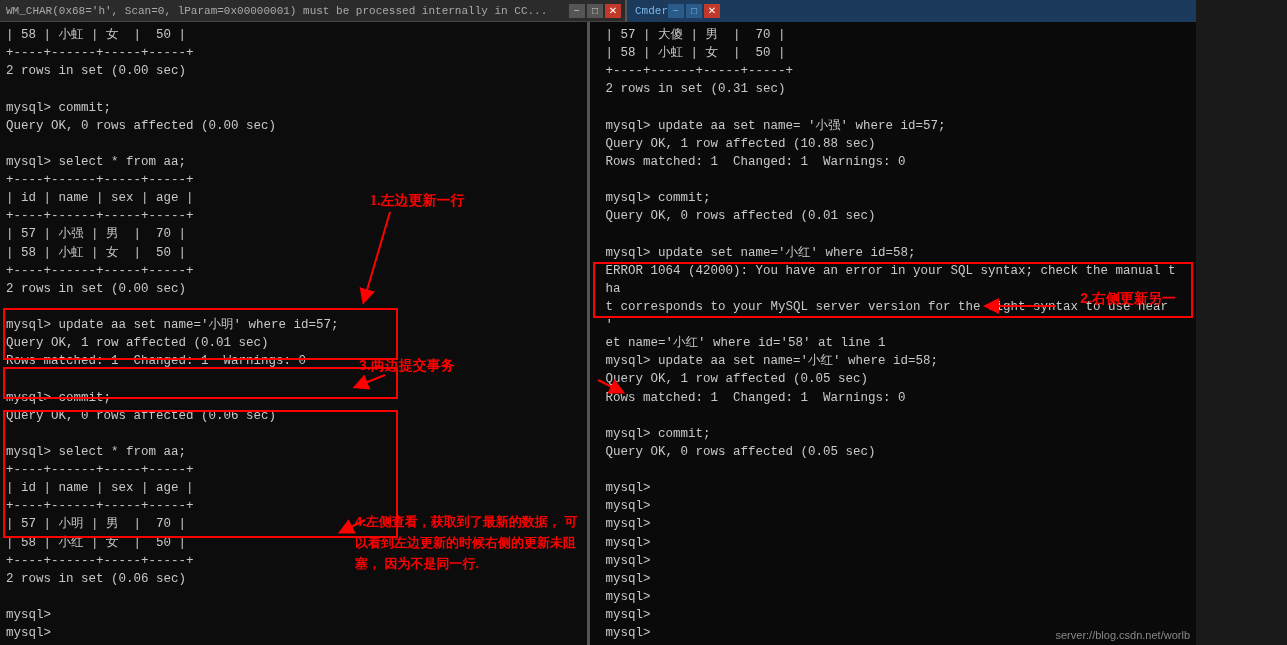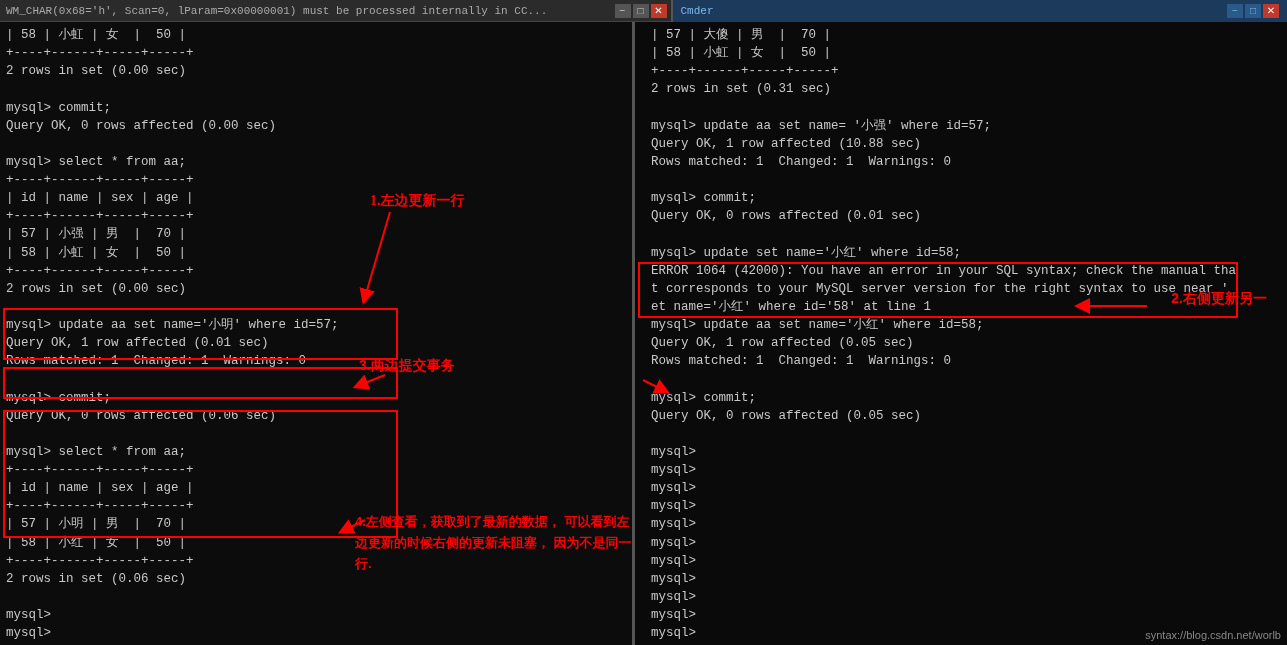--- a/index.html
+++ b/index.html
@@ -19,32 +19,32 @@
       word-break: break-all;
       font-family: 'Courier New', Courier, monospace;
       font-size: 12.5px;
       line-height: 1.45;
       color: #c8c8c8;
     }
   </style>
 </head>
 <body>
 
-<div style="display:flex; flex-direction:column; width:1287px; height:645px; overflow:hidden;">
+<div style="display:flex; flex-direction:column; width:1196px; height:645px; overflow:hidden;">
 
   <div style="display:flex; height:22px; background:#2b2b2b; align-items:center; font-size:11px; color:#aaa; border-bottom:1px solid #444;">
     <div style="flex:1; padding:0 6px; overflow:hidden; white-space:nowrap; text-overflow:ellipsis;">
       <span>WM_CHAR(0x68='h', Scan=0, lParam=0x00000001) must be processed internally in CC...</span>
     </div>
     <div style="display:flex; gap:2px; padding:0 4px;">
       <button style="width:16px;height:14px;background:#555;border:none;color:#ccc;font-size:10px;cursor:pointer;">−</button>
       <button style="width:16px;height:14px;background:#555;border:none;color:#ccc;font-size:10px;cursor:pointer;">□</button>
       <button style="width:16px;height:14px;background:#c0392b;border:none;color:#fff;font-size:10px;cursor:pointer;">✕</button>
     </div>
-    <div style="flex:1; background:#1c3a5c; color:#7bb8e8; padding:0 8px; display:flex; align-items:center; justify-content:space-between; height:22px; border-left:2px solid #555;">
+    <div style="flex:1; background:#1c3a5c; color:#7bb8e8; padding:0 8px; display:flex; align-items:center; height:22px; border-left:2px solid #555;">
       <span>Cmder</span>
       <div style="display:flex; gap:2px;">
         <button style="width:16px;height:14px;background:#2a5a8a;border:none;color:#7bb8e8;font-size:10px;cursor:pointer;">−</button>
         <button style="width:16px;height:14px;background:#2a5a8a;border:none;color:#7bb8e8;font-size:10px;cursor:pointer;">□</button>
         <button style="width:16px;height:14px;background:#c0392b;border:none;color:#fff;font-size:10px;cursor:pointer;">✕</button>
       </div>
     </div>
   </div>
 
   <div style="display:flex; flex:1; overflow:hidden; position:relative;">
@@ -198,17 +198,17 @@
       <svg style="position:absolute; top:350px; left:3px; width:30px; height:30px; overflow:visible;">
         <defs>
             <marker id="arr3r" markerWidth="8" markerHeight="8" refX="4" refY="4" orient="auto">
               <path d="M0,0 L8,4 L0,8 Z" fill="red"></path>
             </marker>
           </defs>
         <line x1="5" y1="8" x2="25" y2="18" stroke="red" stroke-width="2" marker-end="url(#arr3r)"></line>
       </svg>
 
       <div style="position:absolute; bottom:4px; right:6px; color:#888; font-size:11px; font-family:Arial,sans-serif;">
-        <span>syntax://blog.csdn.net/worlb</span>
+        <span>server://blog.csdn.net/worlb</span>
       </div>
     </div>
   </div>
 </div>
 
 </body></html>

